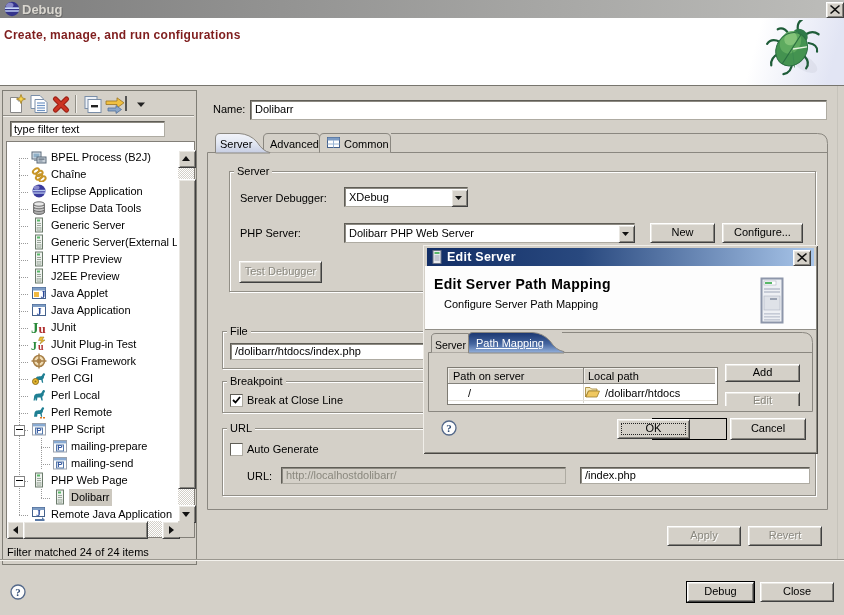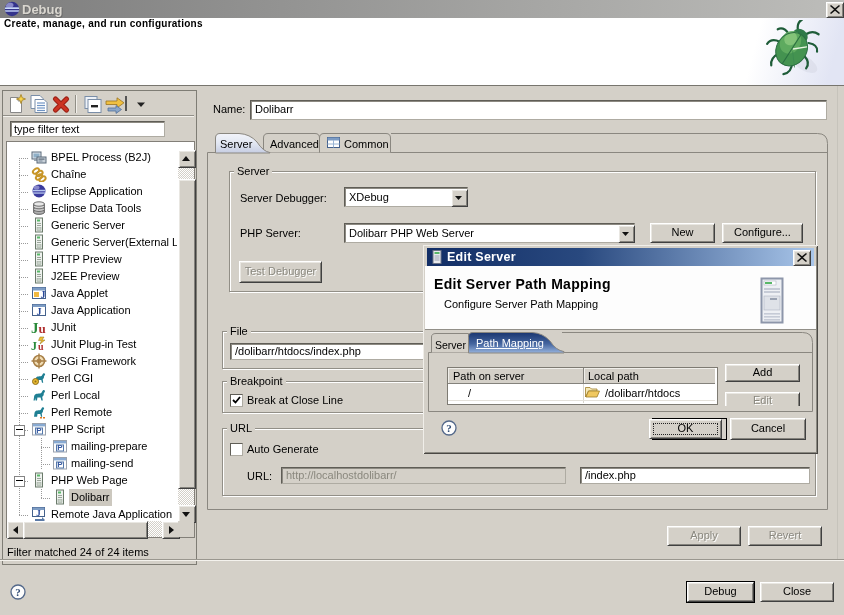--- a/index.html
+++ b/index.html
@@ -47,21 +47,21 @@
 <div class="abs" style="left:22px;top:2px;font-size:13px;font-weight:bold;color:#d9d6cf;text-shadow:1px 1px 0 #6a6a6a;">Debug</div>
 <div class="btn" style="left:826px;top:2px;width:16px;height:14px;">
   <svg width="10" height="9" viewBox="0 0 10 9" style="margin-top:2px">
       <path d="M1,0 L5,3.2 L9,0 L10,1 L6,4.5 L10,8 L9,9 L5,5.8 L1,9 L0,8 L4,4.5 L0,1 Z" fill="#111"></path>
     </svg>
 </div>
 
 <div class="abs" style="left:0;top:18px;width:844px;height:67px;background:#fff;"></div>
 <div class="abs" style="left:690px;top:18px;width:154px;height:67px;background:linear-gradient(105deg,rgba(255,255,255,0) 42%,#e2e5f4 90%);"></div>
 <div class="abs" style="left:0;top:85px;width:844px;height:1px;background:#77756e;"></div>
-<div class="abs" style="left:4px;top:18px;font-size:10px;font-weight:bold;letter-spacing:0.26px;color:#000000;">Create, manage, and run configurations</div>
+<div class="abs" style="left:4px;top:28px;font-size:12px;font-weight:bold;letter-spacing:0.26px;color:#7f1d1d;">Create, manage, and run configurations</div>
 
 <svg class="abs" style="left:763px;top:20px" width="70" height="64" viewBox="0 0 70 64">
   <ellipse cx="41" cy="43" rx="15" ry="7" fill="#ccd0dc" opacity="0.38" transform="rotate(32 41 43)"></ellipse>
   <g transform="rotate(36 32 28)">
     <g stroke="#1e5c38" stroke-width="2.2" fill="none" stroke-linecap="round">
       <path d="M24,12 C20,8 19,5 21,1"></path>
       <path d="M33,10 C35,5 38,3 43,3"></path>
       <path d="M18,20 C12,18 9,19 7,23"></path>
       <path d="M40,16 C46,13 50,14 52,18"></path>
       <path d="M16,32 C10,33 7,36 7,41"></path>
@@ -486,14 +486,14 @@
 <div class="btn" style="left:725px;top:364px;width:73px;height:16px;"><span style="top:1px;">Add</span></div>
 <div class="abs" style="left:725px;top:392px;width:77px;height:14px;overflow:hidden;">
   <div class="btn disabled" style="left:0;top:0;width:73px;height:16px;"><span style="top:1px;">Edit</span></div>
 </div>
 
 <svg class="abs" style="left:441px;top:420px" width="16" height="16" viewBox="0 0 16 16">
   <circle cx="8" cy="8" r="7" fill="#fdfdfd" stroke="#53688a" stroke-width="1.3"></circle>
   <text x="8" y="12" text-anchor="middle" font-family="Liberation Serif" font-size="11" font-weight="bold" fill="#2e4a73">?</text>
 </svg>
 <div class="abs" style="left:652px;top:418px;width:73px;height:20px;border:1px solid #000;"></div>
-<div class="btn" style="left:649px;top:419px;width:71px;height:18px;"><div style="position:absolute;left:3px;top:3px;right:3px;bottom:3px;border:1px dotted #222;"></div><span style="top:2px;">OK</span></div>
+<div class="btn" style="left:617px;top:419px;width:71px;height:18px;"><div style="position:absolute;left:3px;top:3px;right:3px;bottom:3px;border:1px dotted #222;"></div><span style="top:2px;">OK</span></div>
 <div class="btn" style="left:730px;top:418px;width:74px;height:20px;"><span style="top:3px;">Cancel</span></div>
 
 </body></html>

